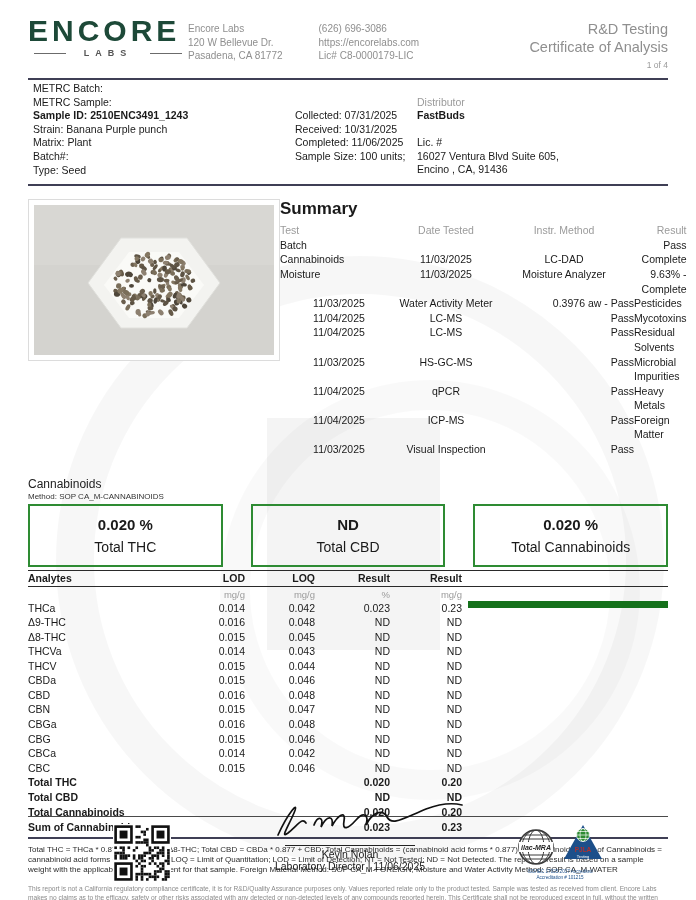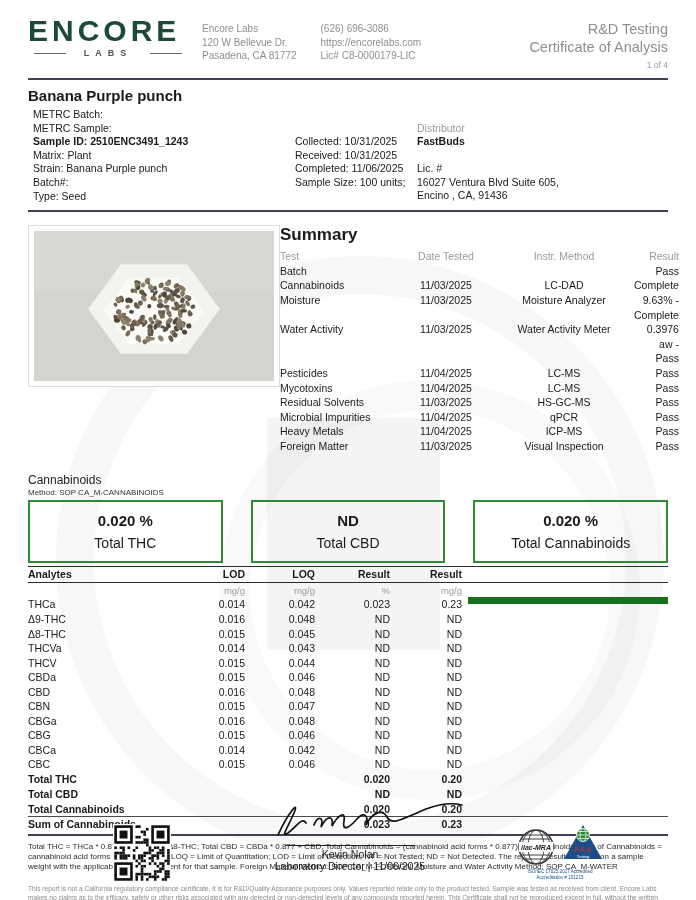--- a/index.html
+++ b/index.html
@@ -11,21 +11,21 @@
   
   .watermark { position:absolute; inset:0; z-index:0; pointer-events:none; }
 
   
   .header { display:flex; align-items:flex-start; padding:16px 28px 0 28px; }
   .logo { width:160px; }
   .brand { font-size:30px; font-weight:bold; letter-spacing:4px; color:#1d4938; line-height:30px; }
   .labs-row { display:flex; align-items:center; gap:18px; margin-top:2px; padding:0 6px; }
   .labs-row .rule { flex:1; border-top:1.4px solid #6b6b6b; }
   .labs { font-size:9px; letter-spacing:6px; color:#555; font-weight:bold; }
-  .lab-cols { display:flex; gap:24px; margin-left:14px; margin-top:6px; }
+  .lab-cols { display:flex; gap:36px; margin-top:6px; }
   .lab-col { font-size:10px; color:#8f8f8f; line-height:13.5px; }
   .hdr-right { margin-left:auto; text-align:right; margin-top:4px; }
   .hdr-right .rt { font-size:14.5px; color:#8f8f8f; line-height:18px; }
   .hdr-right .pg { font-size:8.5px; color:#9a9a9a; margin-top:4px; }
   .rule-dark { border-top:2px solid #3f3f55; margin:8px 28px 0 28px; }
 
   
   .prod-title { font-size:15px; font-weight:bold; margin:7px 28px 4px 28px; }
   .sample-info { display:flex; margin:2px 28px 0 33px; font-size:10.5px; line-height:13.6px; }
   .si-left { width:262px; }
@@ -120,33 +120,32 @@
         </div>
       </div>
       <div class="hdr-right">
         <div class="rt">R&amp;D Testing</div>
         <div class="rt">Certificate of Analysis</div>
         <div class="pg">1 of 4</div>
       </div>
     </div>
     <div class="rule-dark"></div>
 
-    <div class="prod-title">Banana Purple punch</div>
     <div class="sample-info">
       <div class="si-left" id="si-left">
           <div class="sfield">METRC Batch:</div>
           <div class="sfield">METRC Sample:</div>
           <div class="sfield b">Sample ID: 2510ENC3491_1243</div>
+          <div class="sfield">Strain: Banana Purple punch</div>
           <div class="sfield">Matrix: Plant</div>
-          <div class="sfield">Strain: Banana Purple punch</div>
           <div class="sfield">Batch#:</div>
           <div class="sfield">Type: Seed</div>
         </div>
       <div class="si-mid" id="si-mid">
-          <div class="sfield">Collected: 10/31/2025</div>
+          <div class="sfield">Collected: 07/31/2025</div>
           <div class="sfield">Received: 10/31/2025</div>
           <div class="sfield">Completed: 11/06/2025</div>
           <div class="sfield">Sample Size: 100 units;</div>
         </div>
       <div class="si-right">
         <div class="dist-label">Distributor</div>
         <div class="dist-name">FastBuds</div>
         <div class="gap-line"></div>
         <div>Lic. #</div>
         <div>16027 Ventura Blvd Suite 605,</div>
@@ -328,21 +327,20 @@
             <span class="c2"></span>
             <span class="c3">Pass</span>
             <span class="c0">Cannabinoids</span>
             <span class="c1">11/03/2025</span>
             <span class="c2">LC-DAD</span>
             <span class="c3">Complete</span>
             <span class="c0">Moisture</span>
             <span class="c1">11/03/2025</span>
             <span class="c2">Moisture Analyzer</span>
             <span class="c3">9.63% - Complete</span>
-            <span class="c0">Water Activity</span>
             <span class="c1">11/03/2025</span>
             <span class="c2">Water Activity Meter</span>
             <span class="c3">0.3976 aw - Pass</span>
             <span class="c0">Pesticides</span>
             <span class="c1">11/04/2025</span>
             <span class="c2">LC-MS</span>
             <span class="c3">Pass</span>
             <span class="c0">Mycotoxins</span>
             <span class="c1">11/04/2025</span>
             <span class="c2">LC-MS</span>

